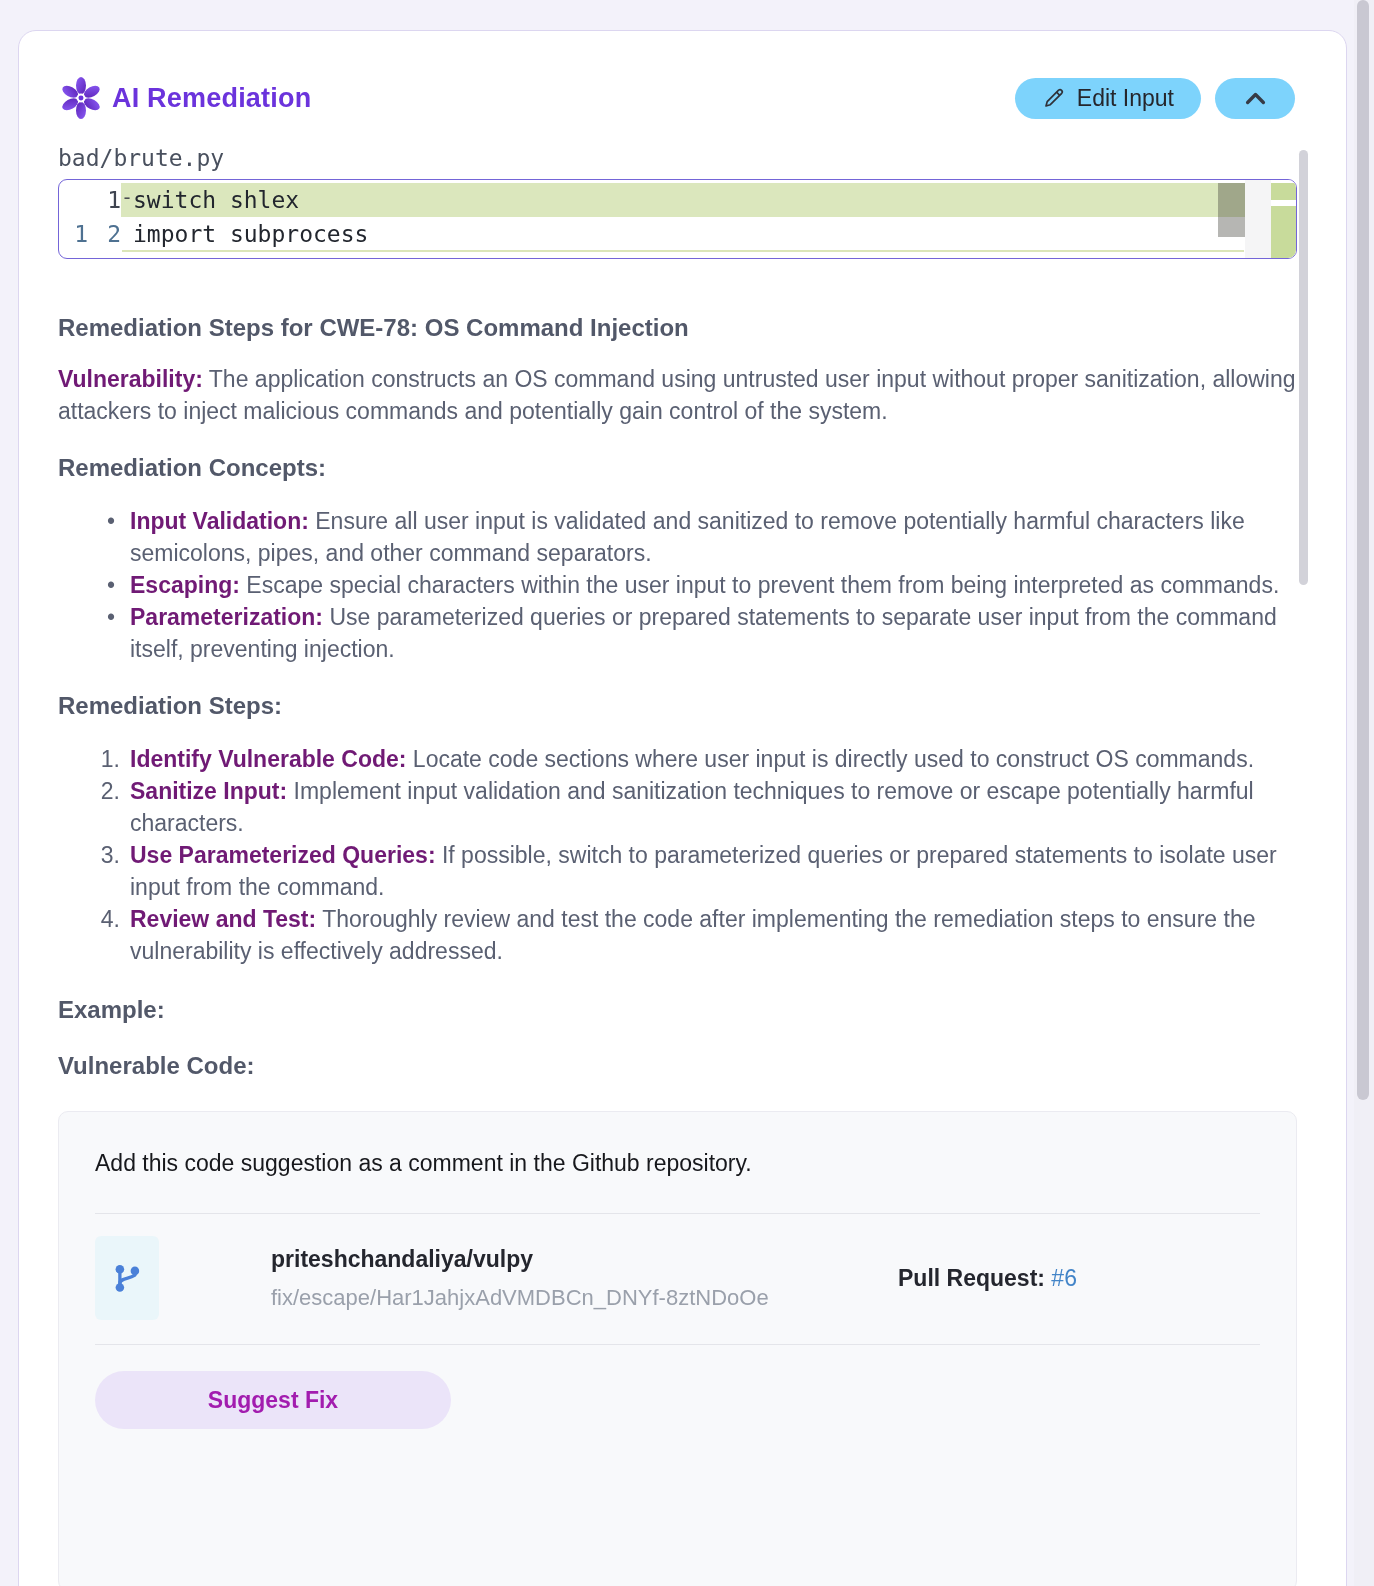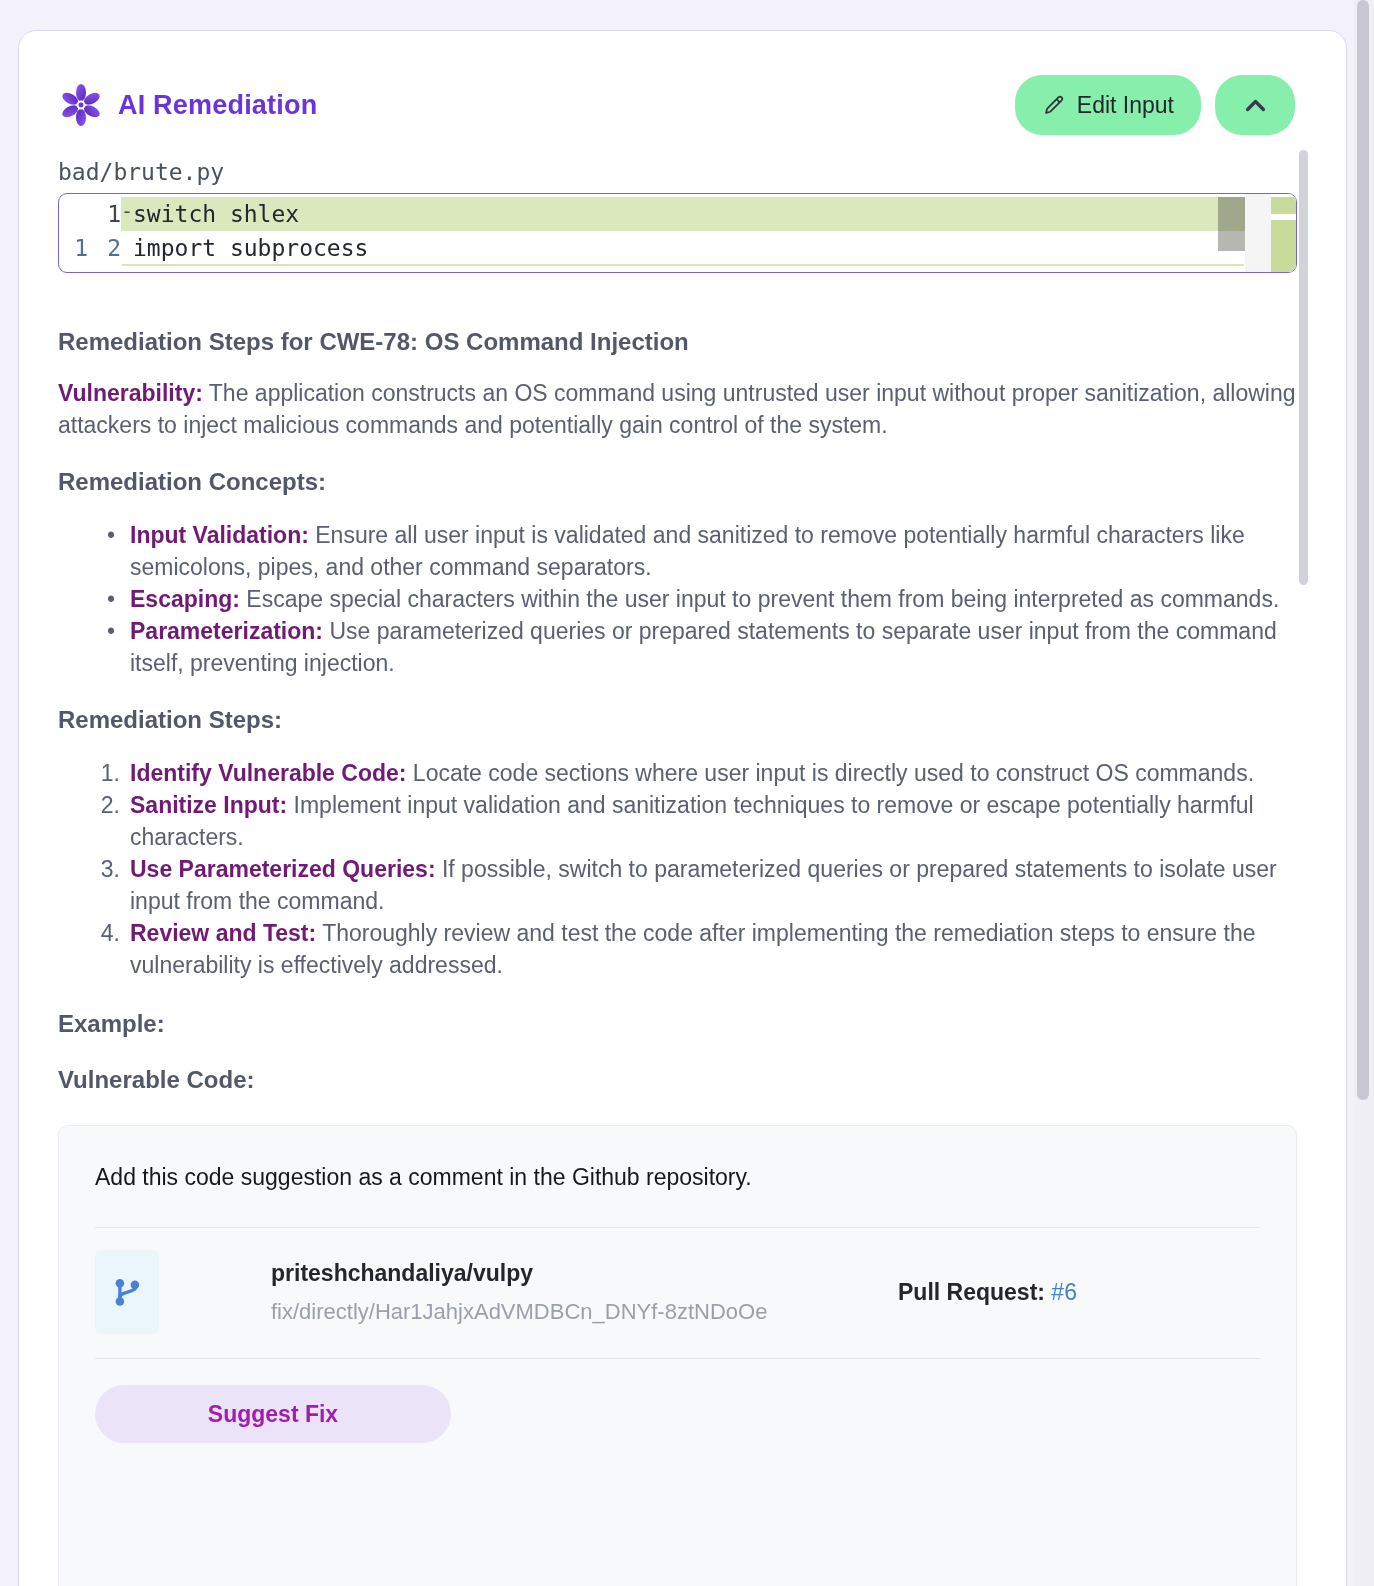--- a/index.html
+++ b/index.html
@@ -15,26 +15,26 @@
     position:absolute; left:18px; top:30px;
     width:1329px; height:1660px;
     background:#ffffff;
     border:1.5px solid #dcd6f0;
     border-radius:18px;
     padding:44px 51px 40px 39px;
   }
 
   
   .hdr { display:flex; align-items:center; }
-  .hdr-title-group { display:flex; align-items:center; gap:14px; }
+  .hdr-title-group { display:flex; align-items:center; gap:8px; }
   .flower { width:46px; height:46px; flex:0 0 auto; }
   .app-title { font-size:27px; font-weight:700; color:#6b33dc; letter-spacing:.2px; }
   .hdr-actions { margin-left:auto; display:flex; align-items:center; gap:14px; }
   .pill {
-    height:60px; border-radius:27px; background:#86efac;
+    height:41px; border-radius:27px; background:#7dd3fc;
     display:flex; align-items:center; justify-content:center;
     border:none; cursor:pointer;
   }
   .edit-btn { padding:0 27px; gap:11px; font-size:23px; color:#25262c; font-family:"Liberation Sans",sans-serif; }
   .collapse-btn { width:80px; }
 
   
   .filepath {
     margin-top:24px;
     font-family:"DejaVu Sans Mono", monospace;
@@ -254,21 +254,21 @@
             <circle cx="7.5" cy="18" r="2.7"></circle>
           </g>
           <g fill="none" stroke="#4a80d8" stroke-width="2.1" stroke-linecap="round">
             <path d="M7.5 9.2v6.2"></path>
             <path d="M7.5 15.4c0-3.4 5.5-2.6 9.5-5.2"></path>
           </g>
         </svg>
       </div>
       <div class="repo-texts">
         <div class="repo-name">priteshchandaliya/vulpy</div>
-        <div class="repo-branch">fix/directly/Har1JahjxAdVMDBCn_DNYf-8ztNDoOe</div>
+        <div class="repo-branch">fix/escape/Har1JahjxAdVMDBCn_DNYf-8ztNDoOe</div>
       </div>
       <div class="pr-block">
         <span class="pr-label">Pull Request:</span>
         <a class="pr-link">#6</a>
       </div>
     </div>
 
     <div class="divider2"></div>
     <button class="suggest-btn">Suggest Fix</button>
   </div>

